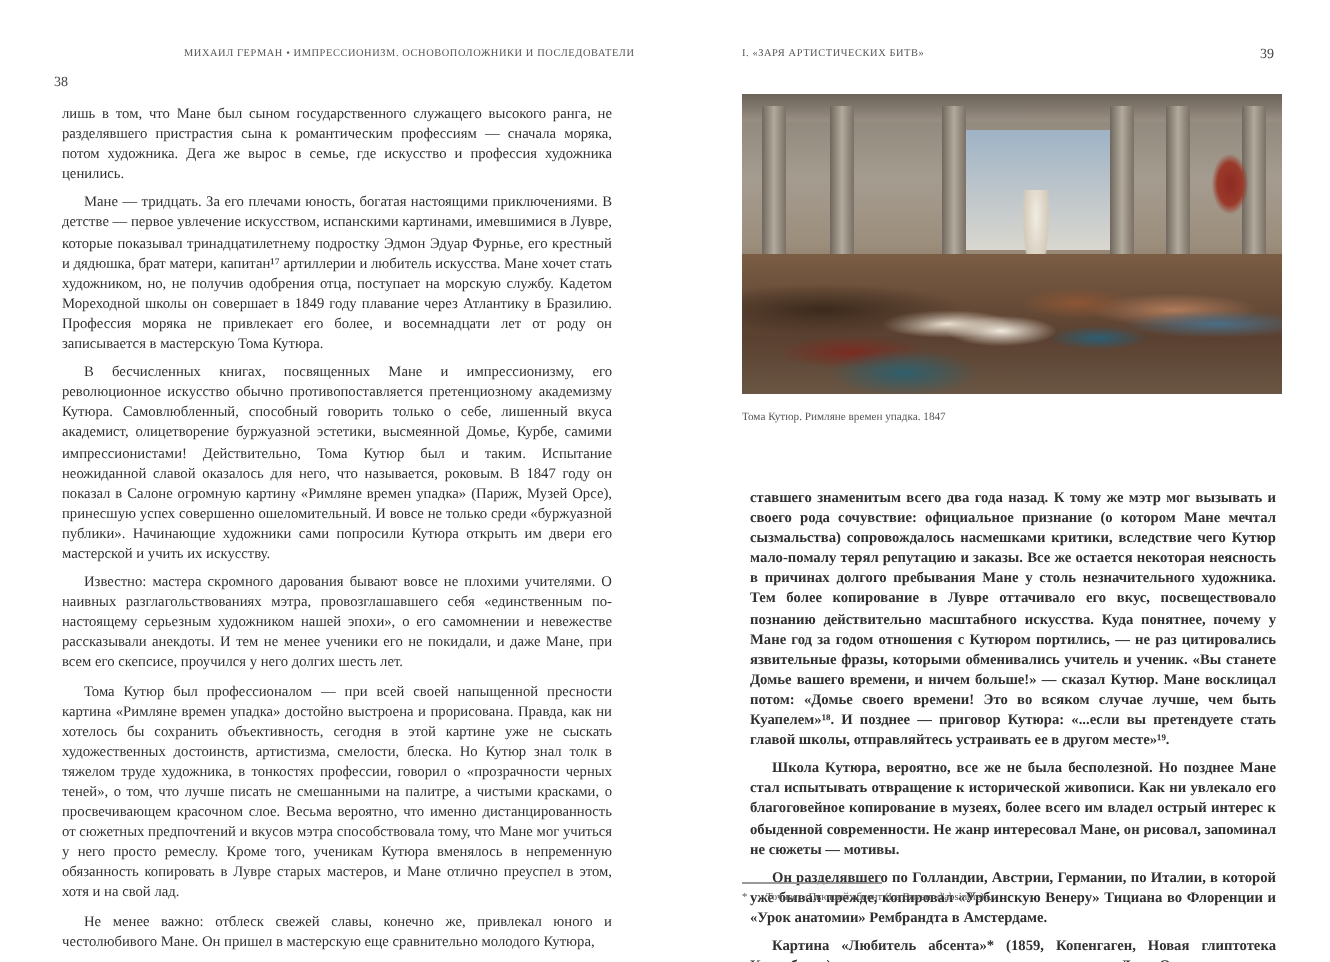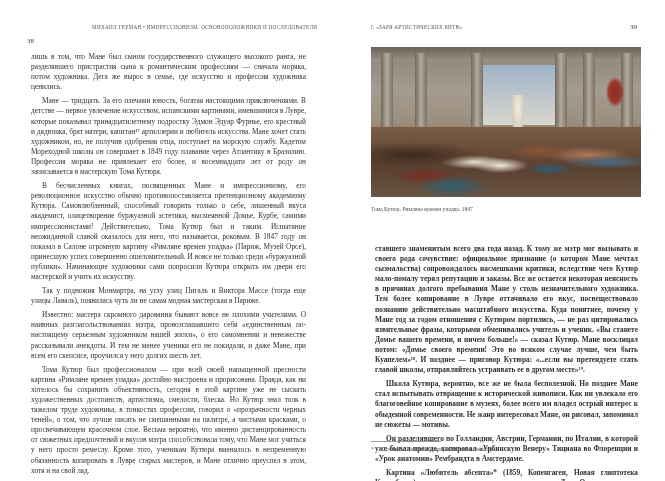--- a/index.html
+++ b/index.html
@@ -49,21 +49,20 @@
 </head>
 <body>
 
 <div class="page left">
   <div class="folio" style="left:27px;margin-top:14px;">38</div>
   <div class="running-head" style="left:92px;">МИХАИЛ ГЕРМАН • ИМПРЕССИОНИЗМ. ОСНОВОПОЛОЖНИКИ И ПОСЛЕДОВАТЕЛИ</div>
   <div class="body-text">
     <p>лишь в том, что Мане был сыном государственного служащего высокого ранга, не разделявшего пристрастия сына к романтическим профессиям — сначала моряка, потом художника. Дега же вырос в семье, где искусство и профессия художника ценились.</p>
     <p class="ind">Мане — тридцать. За его плечами юность, богатая настоящими приключениями. В детстве — первое увлечение искусством, испанскими картинами, имевшимися в Лувре, которые показывал тринадцатилетнему подростку Эдмон Эдуар Фурнье, его крестный и дядюшка, брат матери, капитан¹⁷ артиллерии и любитель искусства. Мане хочет стать художником, но, не получив одобрения отца, поступает на морскую службу. Кадетом Мореходной школы он совершает в 1849 году плавание через Атлантику в Бразилию. Профессия моряка не привлекает его более, и восемнадцати лет от роду он записывается в мастерскую Тома Кутюра.</p>
     <p class="ind">В бесчисленных книгах, посвященных Мане и импрессионизму, его революционное искусство обычно противопоставляется претенциозному академизму Кутюра. Самовлюбленный, способный говорить только о себе, лишенный вкуса академист, олицетворение буржуазной эстетики, высмеянной Домье, Курбе, самими импрессионистами! Действительно, Тома Кутюр был и таким. Испытание неожиданной славой оказалось для него, что называется, роковым. В 1847 году он показал в Салоне огромную картину «Римляне времен упадка» (Париж, Музей Орсе), принесшую успех совершенно ошеломительный. И вовсе не только среди «буржуазной публики». Начинающие художники сами попросили Кутюра открыть им двери его мастерской и учить их искусству.</p>
-    <p class="ind">Так у подножия Монмартра, на углу улиц Пигаль и Виктора Массе (тогда еще улицы Лаваль), появилась чуть ли не самая модная мастерская в Париже.</p>
     <p class="ind">Известно: мастера скромного дарования бывают вовсе не плохими учителями. О наивных разглагольствованиях мэтра, провозглашавшего себя «единственным по-настоящему серьезным художником нашей эпохи», о его самомнении и невежестве рассказывали анекдоты. И тем не менее ученики его не покидали, и даже Мане, при всем его скепсисе, проучился у него долгих шесть лет.</p>
     <p class="ind">Тома Кутюр был профессионалом — при всей своей напыщенной пресности картина «Римляне времен упадка» достойно выстроена и прорисована. Правда, как ни хотелось бы сохранить объективность, сегодня в этой картине уже не сыскать художественных достоинств, артистизма, смелости, блеска. Но Кутюр знал толк в тяжелом труде художника, в тонкостях профессии, говорил о «прозрачности черных теней», о том, что лучше писать не смешанными на палитре, а чистыми красками, о просвечивающем красочном слое. Весьма вероятно, что именно дистанцированность от сюжетных предпочтений и вкусов мэтра способствовала тому, что Мане мог учиться у него просто ремеслу. Кроме того, ученикам Кутюра вменялось в непременную обязанность копировать в Лувре старых мастеров, и Мане отлично преуспел в этом, хотя и на свой лад.</p>
     <p class="ind">Не менее важно: отблеск свежей славы, конечно же, привлекал юного и честолюбивого Мане. Он пришел в мастерскую еще сравнительно молодого Кутюра,</p>
   </div>
 </div>
 
 <div class="page right">
   <div class="running-head" style="left:39px;">I. «ЗАРЯ АРТИСТИЧЕСКИХ БИТВ»</div>
   <div class="folio" style="left:298px;">39</div>
 

